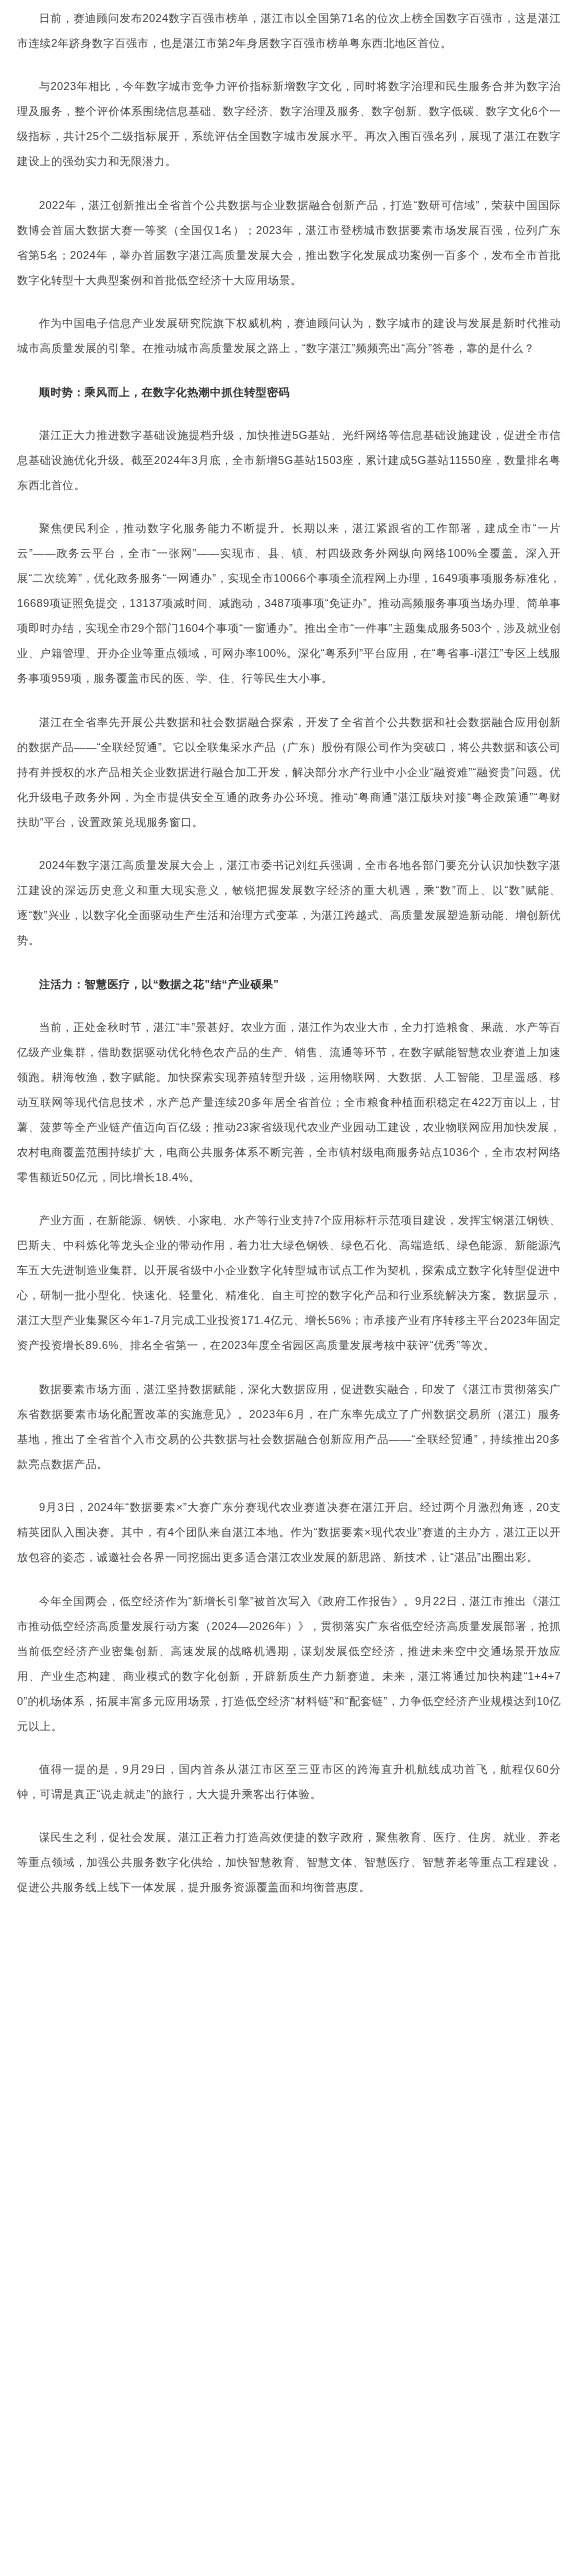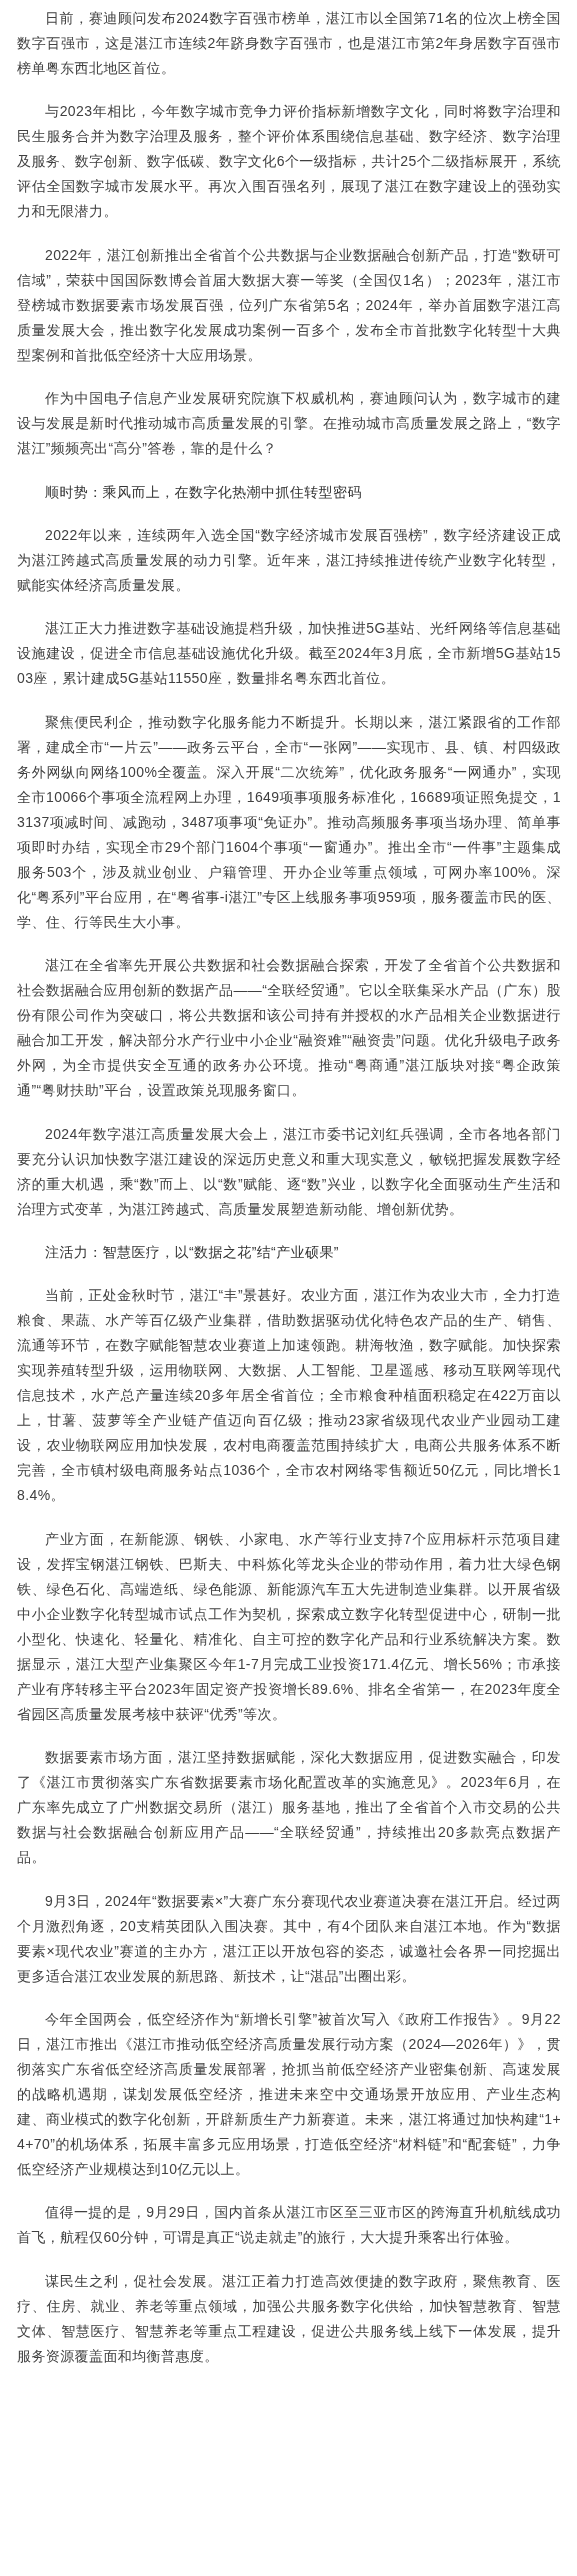--- a/index.html
+++ b/index.html
@@ -12,47 +12,46 @@
     min-height: 2576px;
     box-sizing: border-box;
     background: var(--page-bg, #ffffff);
     margin: 0 auto;
     font-family: "Liberation Sans", "DejaVu Sans", sans-serif;
   }
   .article {
     padding: 6.1px 17px 10.7px 17px;
   }
   .para {
-    font-size: 14px;
+    font-size: 11px;
     line-height: 25px;
     color: var(--text-color, #404040);
     text-align: justify;
     text-justify: inter-ideograph;
     text-indent: 2em;
     margin: 0 0 18.4px 0;
     letter-spacing: 0.4px;
     word-break: break-all;
   }
   .heading {
-    font-weight: normal;
+    font-weight: bold;
     color: var(--heading-color, #333333);
     letter-spacing: 0.4px;
   }
 </style>
 </head>
 <body>
 
 <div class="page">
   <div class="article">
     <p class="para">日前，赛迪顾问发布2024数字百强市榜单，湛江市以全国第71名的位次上榜全国数字百强市，这是湛江市连续2年跻身数字百强市，也是湛江市第2年身居数字百强市榜单粤东西北地区首位。</p>
     <p class="para">与2023年相比，今年数字城市竞争力评价指标新增数字文化，同时将数字治理和民生服务合并为数字治理及服务，整个评价体系围绕信息基础、数字经济、数字治理及服务、数字创新、数字低碳、数字文化6个一级指标，共计25个二级指标展开，系统评估全国数字城市发展水平。再次入围百强名列，展现了湛江在数字建设上的强劲实力和无限潜力。</p>
     <p class="para">2022年，湛江创新推出全省首个公共数据与企业数据融合创新产品，打造“数研可信域”，荣获中国国际数博会首届大数据大赛一等奖（全国仅1名）；2023年，湛江市登榜城市数据要素市场发展百强，位列广东省第5名；2024年，举办首届数字湛江高质量发展大会，推出数字化发展成功案例一百多个，发布全市首批数字化转型十大典型案例和首批低空经济十大应用场景。</p>
     <p class="para">作为中国电子信息产业发展研究院旗下权威机构，赛迪顾问认为，数字城市的建设与发展是新时代推动城市高质量发展的引擎。在推动城市高质量发展之路上，“数字湛江”频频亮出“高分”答卷，靠的是什么？</p>
     <p class="para heading">顺时势：乘风而上，在数字化热潮中抓住转型密码</p>
-    <p class="para">2022年以来，连续两年入选全国“数字经济城市发展百强榜”，数字经济建设正成为湛江跨越式高质量发展的动力引擎。近年来，湛江持续推进传统产业数字化转型，赋能实体经济高质量发展。</p>
     <p class="para">湛江正大力推进数字基础设施提档升级，加快推进5G基站、光纤网络等信息基础设施建设，促进全市信息基础设施优化升级。截至2024年3月底，全市新增5G基站1503座，累计建成5G基站11550座，数量排名粤东西北首位。</p>
     <p class="para">聚焦便民利企，推动数字化服务能力不断提升。长期以来，湛江紧跟省的工作部署，建成全市“一片云”——政务云平台，全市“一张网”——实现市、县、镇、村四级政务外网纵向网络100%全覆盖。深入开展“二次统筹”，优化政务服务“一网通办”，实现全市10066个事项全流程网上办理，1649项事项服务标准化，16689项证照免提交，13137项减时间、减跑动，3487项事项“免证办”。推动高频服务事项当场办理、简单事项即时办结，实现全市29个部门1604个事项“一窗通办”。推出全市“一件事”主题集成服务503个，涉及就业创业、户籍管理、开办企业等重点领域，可网办率100%。深化“粤系列”平台应用，在“粤省事-i湛江”专区上线服务事项959项，服务覆盖市民的医、学、住、行等民生大小事。</p>
     <p class="para">湛江在全省率先开展公共数据和社会数据融合探索，开发了全省首个公共数据和社会数据融合应用创新的数据产品——“全联经贸通”。它以全联集采水产品（广东）股份有限公司作为突破口，将公共数据和该公司持有并授权的水产品相关企业数据进行融合加工开发，解决部分水产行业中小企业“融资难”“融资贵”问题。优化升级电子政务外网，为全市提供安全互通的政务办公环境。推动“粤商通”湛江版块对接“粤企政策通”“粤财扶助”平台，设置政策兑现服务窗口。</p>
     <p class="para">2024年数字湛江高质量发展大会上，湛江市委书记刘红兵强调，全市各地各部门要充分认识加快数字湛江建设的深远历史意义和重大现实意义，敏锐把握发展数字经济的重大机遇，乘“数”而上、以“数”赋能、逐“数”兴业，以数字化全面驱动生产生活和治理方式变革，为湛江跨越式、高质量发展塑造新动能、增创新优势。</p>
     <p class="para heading">注活力：智慧医疗，以“数据之花”结“产业硕果”</p>
     <p class="para">当前，正处金秋时节，湛江“丰”景甚好。农业方面，湛江作为农业大市，全力打造粮食、果蔬、水产等百亿级产业集群，借助数据驱动优化特色农产品的生产、销售、流通等环节，在数字赋能智慧农业赛道上加速领跑。耕海牧渔，数字赋能。加快探索实现养殖转型升级，运用物联网、大数据、人工智能、卫星遥感、移动互联网等现代信息技术，水产总产量连续20多年居全省首位；全市粮食种植面积稳定在422万亩以上，甘薯、菠萝等全产业链产值迈向百亿级；推动23家省级现代农业产业园动工建设，农业物联网应用加快发展，农村电商覆盖范围持续扩大，电商公共服务体系不断完善，全市镇村级电商服务站点1036个，全市农村网络零售额近50亿元，同比增长18.4%。</p>
     <p class="para">产业方面，在新能源、钢铁、小家电、水产等行业支持7个应用标杆示范项目建设，发挥宝钢湛江钢铁、巴斯夫、中科炼化等龙头企业的带动作用，着力壮大绿色钢铁、绿色石化、高端造纸、绿色能源、新能源汽车五大先进制造业集群。以开展省级中小企业数字化转型城市试点工作为契机，探索成立数字化转型促进中心，研制一批小型化、快速化、轻量化、精准化、自主可控的数字化产品和行业系统解决方案。数据显示，湛江大型产业集聚区今年1-7月完成工业投资171.4亿元、增长56%；市承接产业有序转移主平台2023年固定资产投资增长89.6%、排名全省第一，在2023年度全省园区高质量发展考核中获评“优秀”等次。</p>
     <p class="para">数据要素市场方面，湛江坚持数据赋能，深化大数据应用，促进数实融合，印发了《湛江市贯彻落实广东省数据要素市场化配置改革的实施意见》。2023年6月，在广东率先成立了广州数据交易所（湛江）服务基地，推出了全省首个入市交易的公共数据与社会数据融合创新应用产品——“全联经贸通”，持续推出20多款亮点数据产品。</p>
     <p class="para">9月3日，2024年“数据要素×”大赛广东分赛现代农业赛道决赛在湛江开启。经过两个月激烈角逐，20支精英团队入围决赛。其中，有4个团队来自湛江本地。作为“数据要素×现代农业”赛道的主办方，湛江正以开放包容的姿态，诚邀社会各界一同挖掘出更多适合湛江农业发展的新思路、新技术，让“湛品”出圈出彩。</p>
     <p class="para">今年全国两会，低空经济作为“新增长引擎”被首次写入《政府工作报告》。9月22日，湛江市推出《湛江市推动低空经济高质量发展行动方案（2024—2026年）》，贯彻落实广东省低空经济高质量发展部署，抢抓当前低空经济产业密集创新、高速发展的战略机遇期，谋划发展低空经济，推进未来空中交通场景开放应用、产业生态构建、商业模式的数字化创新，开辟新质生产力新赛道。未来，湛江将通过加快构建“1+4+70”的机场体系，拓展丰富多元应用场景，打造低空经济“材料链”和“配套链”，力争低空经济产业规模达到10亿元以上。</p>

